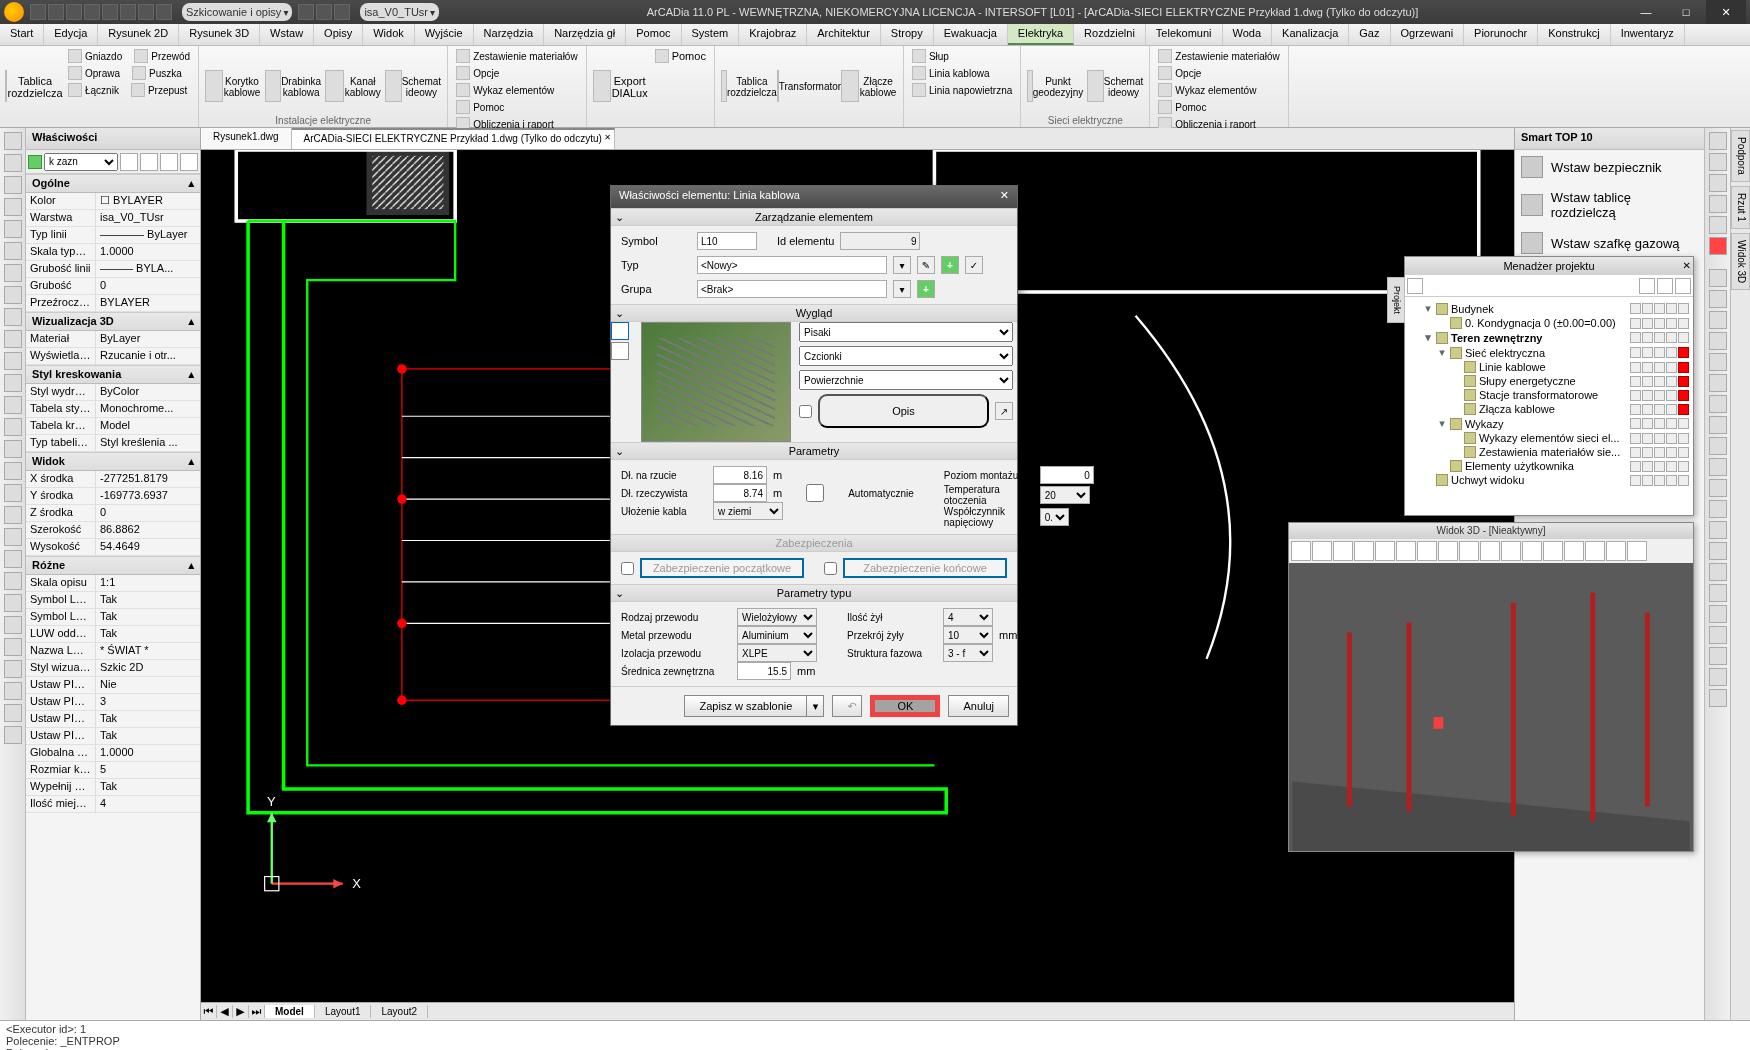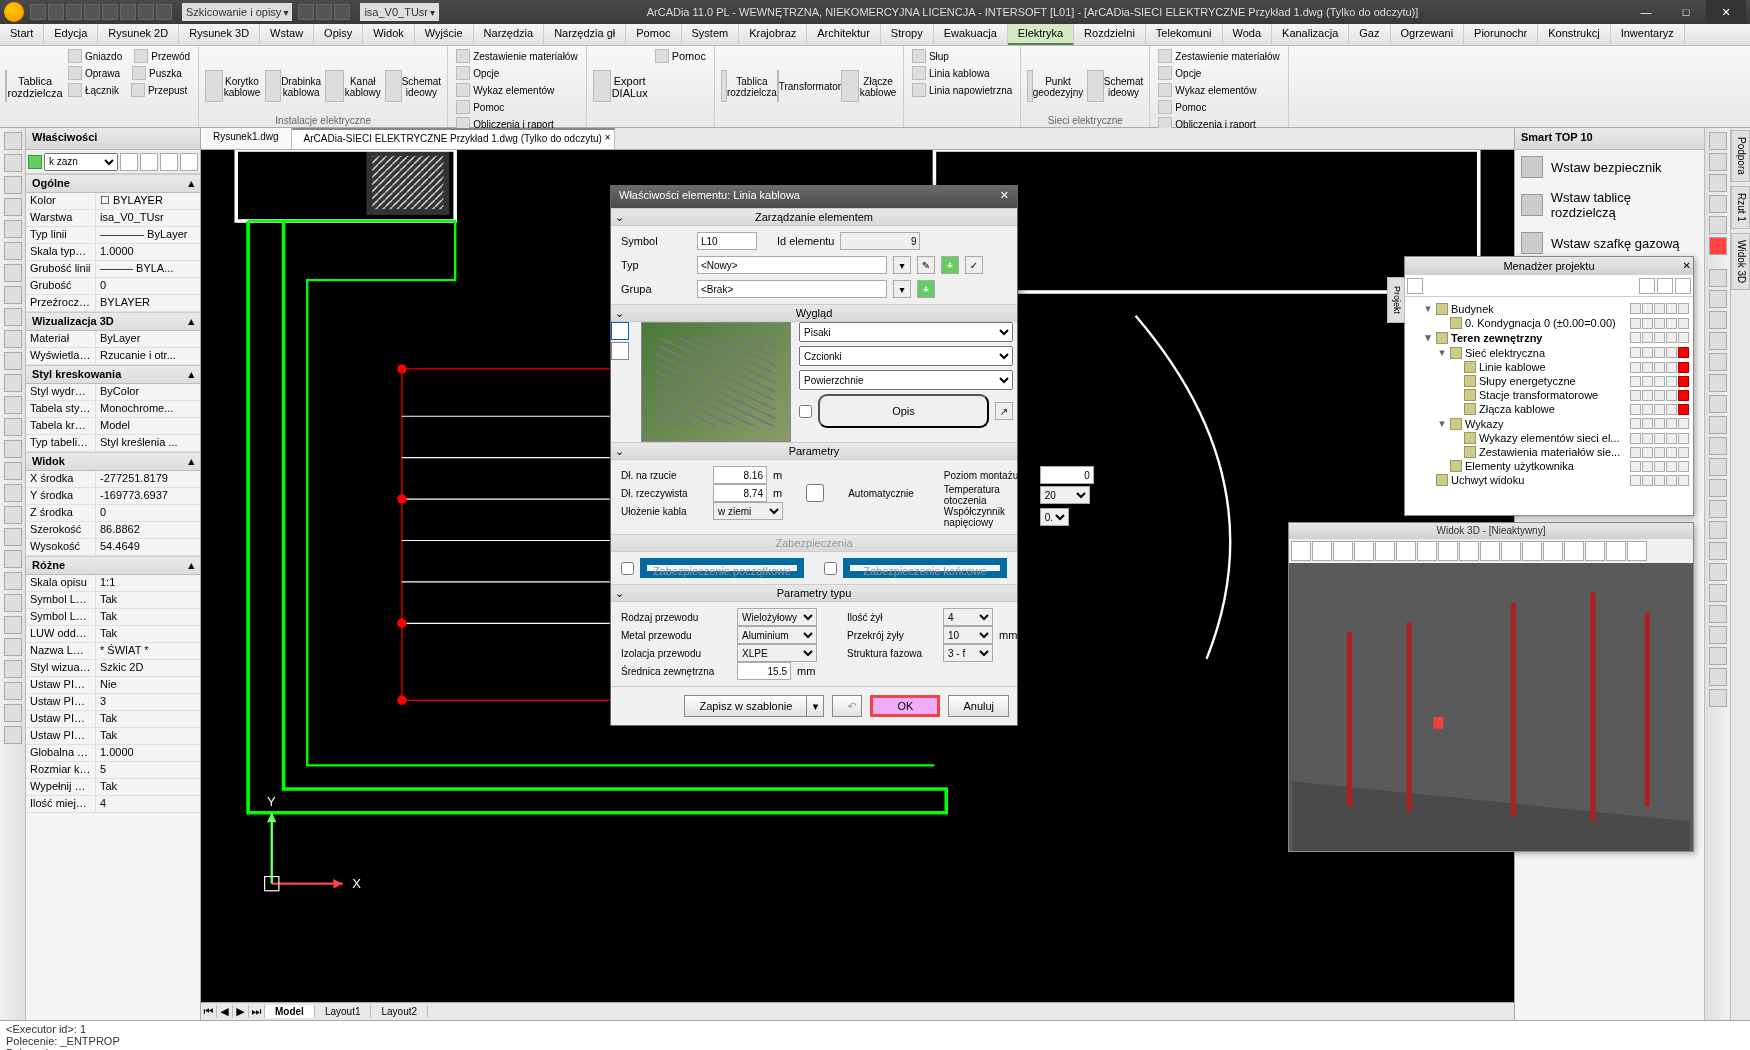--- a/index.html
+++ b/index.html
@@ -3,21 +3,21 @@
 <meta charset="utf-8">
 <style>
 * { margin: 0; padding: 0; box-sizing: border-box; font-family: "Segoe UI", Tahoma, sans-serif; font-size: 11px; }
 body { background: #e8e8e8; width: 1750px; height: 1050px; overflow: hidden; position: relative; }
 
 
 .titlebar { height: 24px; background: linear-gradient(#4a4a4a, #3a3a3a); color: #ddd; display: flex; align-items: center; padding: 0 4px; }
 .titlebar .logo { width: 20px; height: 20px; background: radial-gradient(circle at 40% 40%, #ffcc00, #ff8800); border-radius: 50%; margin-right: 6px; }
 .titlebar .qat { display: flex; gap: 2px; margin-right: 10px; }
 .titlebar .qat span { width: 16px; height: 16px; background: #555; border: 1px solid #666; }
-.titlebar .qat-text { display:flex; align-items:center; gap:2px; background:#ddd; color:#333; padding:0 4px; height:18px; font-size:10px; }
+.titlebar .qat-text { display:flex; align-items:center; gap:2px; background:#ddd; color:#333; padding:0 4px; height:18px; font-size:10px;border-radius:8px; }
 .titlebar .title { flex: 1; text-align: center; font-size: 11px; }
 .titlebar .winbtns { display: flex; }
 .titlebar .winbtns div { width: 40px; height: 24px; display: flex; align-items: center; justify-content: center; color: #fff; }
 .titlebar .winbtns .close { background: #333; }
 
 
 .ribbon-tabs { height: 22px; background: linear-gradient(#f5f5f5, #e0e0e0); display: flex; border-bottom: 1px solid #bbb; }
 .ribbon-tabs .tab { padding: 3px 10px; font-size: 11px; border-right: 1px solid #ccc; cursor: pointer; }
 .ribbon-tabs .tab.active { background: #d4e8c4; border-bottom: 2px solid #568656; }
 
@@ -124,27 +124,27 @@
 .dlg-appearance .style-col { flex:1; display:flex; flex-direction:column; gap:4px; padding-right:4px;}
 .dlg-appearance select { width:100%; height:20px; font-size:10px;}
 .dlg-params { display:flex; padding:6px 10px; gap:30px;}
 .dlg-params .col { display:flex; flex-direction:column; gap:0;}
 .dlg-params label { font-size:10px;}
 .dlg-params input { width:54px; height:18px; text-align:right; font-size:10px; border:1px solid #aaa; padding:0 3px;}
 .dlg-params select { width:70px; height:18px; font-size:10px; border:1px solid #aaa;}
 .dlg-params-row { display:flex; align-items:center; gap:6px;}
 .dlg-btns { display:flex; justify-content:flex-end; gap:8px; padding:8px; border-top:1px solid #ccc;}
 .dlg-btns button { height:22px; padding:0 14px; font-size:11px; border:1px solid #888; background:linear-gradient(#fff,#e0e0e0); }
-.dlg-btns button.primary { border:3px solid #ef4444; background:#f0abfc;}
+.dlg-btns button.primary { border:5px solid #ef4444; background:#a3a3a3;}
 .dlg-btns .split { display:flex;}
 .dlg-btns .split button:first-child { border-right:none;}
 .dlg-btns .split .dd { width:18px; padding:0;}
 .dlg-prot { display:flex; gap:20px; padding:6px 10px; font-size:10px;}
 .dlg-prot .pbox { flex:1; display:flex; align-items:center; gap:6px;}
-.dlg-prot button { flex:1; height:20px; color:#999; border:7px solid #0369a1; background:#f4f4f4;}
+.dlg-prot button { flex:1; height:20px; color:#999; border:2px solid #0369a1; background:#f4f4f4;}
 
 
 .cmdline { height:66px; background:#fff; border-top:1px solid #aaa; font-family:Consolas,monospace; font-size:11px; padding:2px 6px; overflow:hidden; color:#333;}
 
 </style>
 </head>
 <body>
 
 <div class="titlebar">
   <div class="logo"></div>

